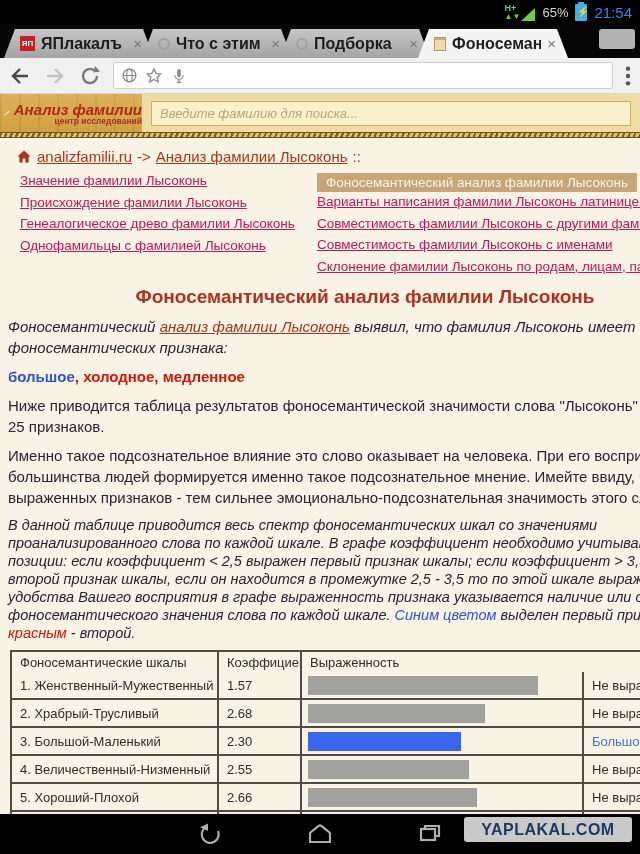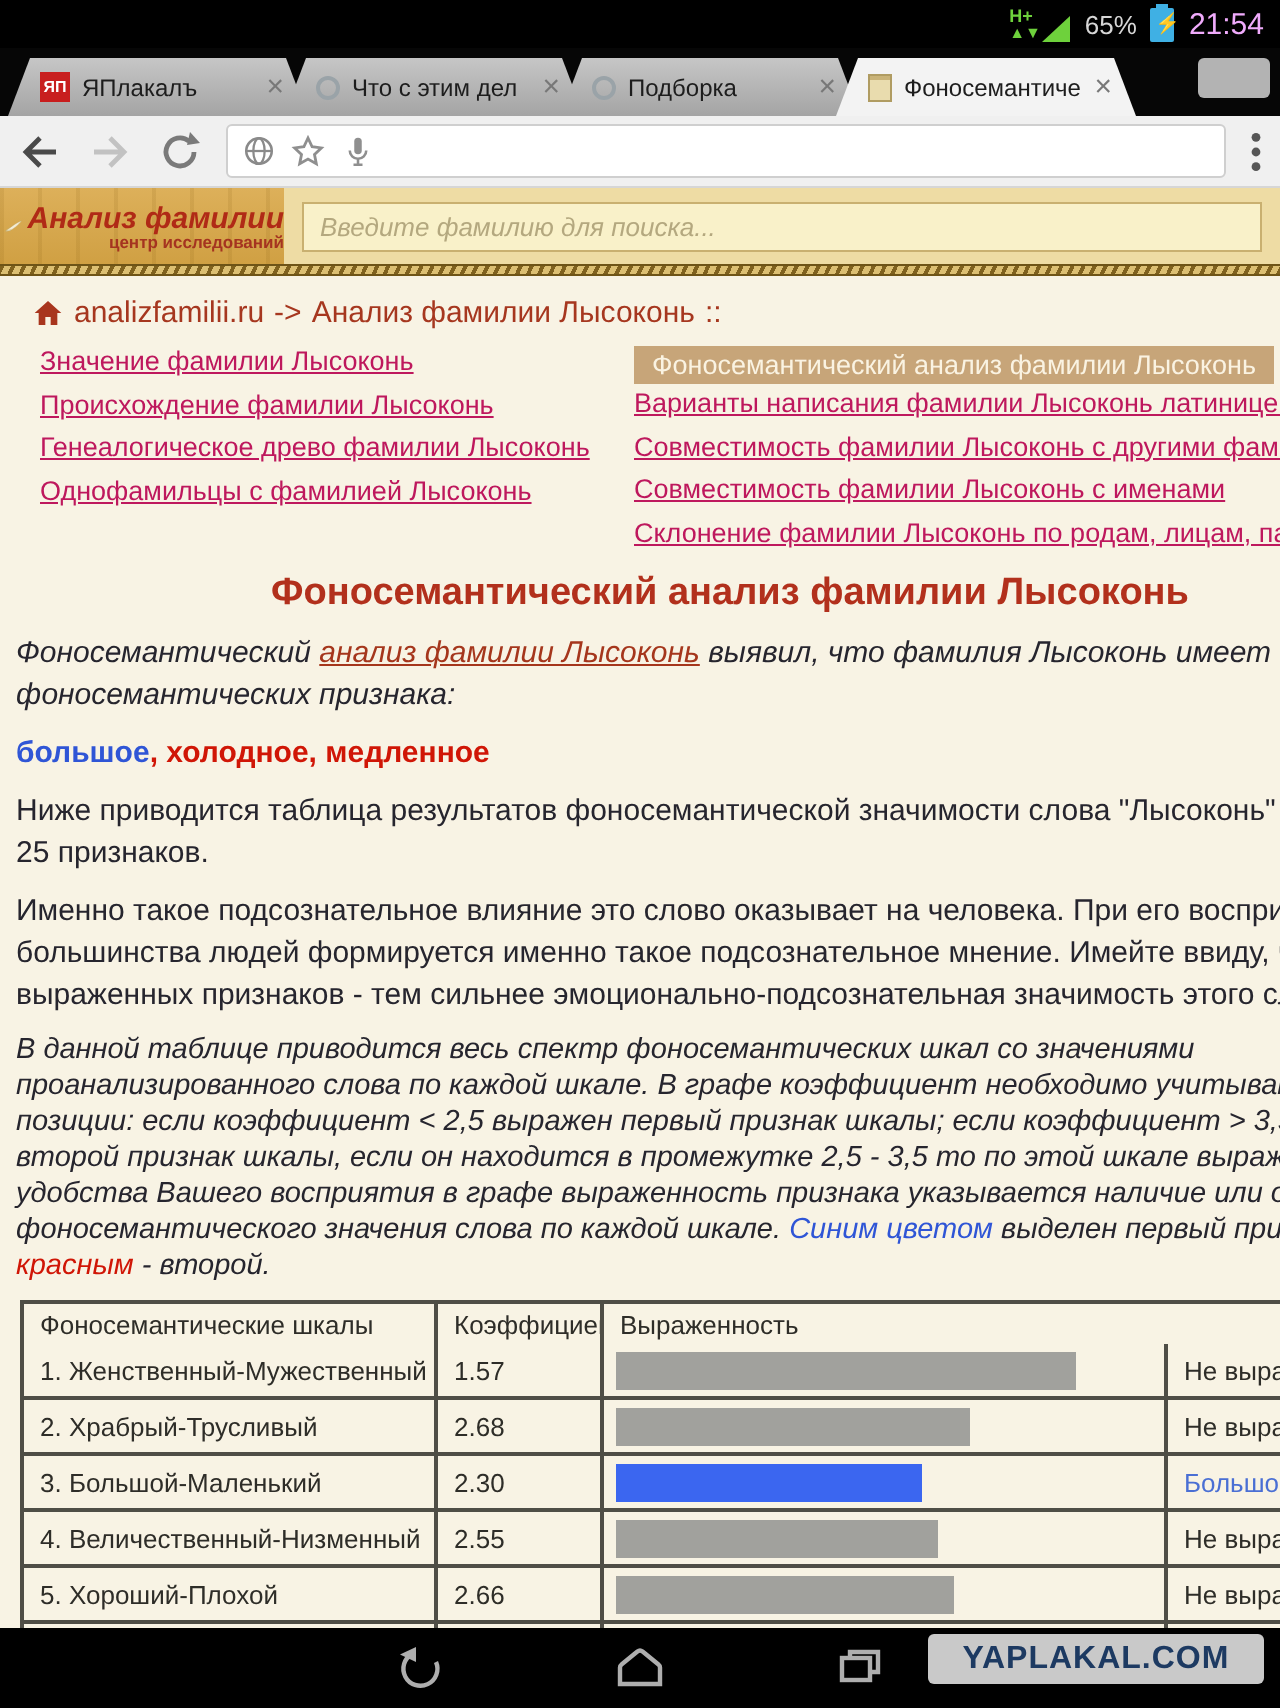--- a/index.html
+++ b/index.html
@@ -14,31 +14,31 @@
     align-items:center; gap:7px; padding-right:8px;
   }
   .net-group { display:flex; align-items:flex-end; gap:1px; }
   .net-label { color:#6ed13c; font-size:9px; font-weight:bold; line-height:9px; }
   .net-arrows { color:#6ed13c; font-size:8px; line-height:8px; }
   .sig-tri { width:0; height:0; border-left:14px solid transparent; border-bottom:13px solid #6ed13c; }
   .batt-pct { color:#d6d6d6; font-size:13px; }
   .battery { position:relative; width:12px; height:17px; background:#3fb0e4; border-radius:1px; }
   .battery:before { content:""; position:absolute; top:-2px; left:3px; width:6px; height:2px; background:#3fb0e4; }
   .battery .bolt { position:absolute; left:2px; top:2px; font-size:10px; color:#0c2430; }
-  .clock { color:#f0abfc; font-size:15px; }
+  .clock { color:#3b82f6; font-size:15px; }
   
   .tab-strip { position:relative; height:34px; background:#060606; display:flex; align-items:flex-end; padding-left:4px; }
   .tab {
     position:relative; width:150px; height:29px; margin-right:-12px;
     display:flex; align-items:center; gap:6px; padding:0 12px 0 16px;
     clip-path:polygon(11px 0, calc(100% - 11px) 0, 100% 100%, 0 100%);
     background:linear-gradient(#c6c6c6,#a4a4a4); cursor:pointer;justify-content:center;
   }
   .tab.active { background:#f3f3f3; z-index:6; }
-  .tab-label { flex:1; font-size:12px; color:#1d1d1d; white-space:nowrap; overflow:hidden; }
+  .tab-label { flex:1; font-size:16px; color:#1d1d1d; white-space:nowrap; overflow:hidden;font-weight:bold; }
   .tab-close { color:#787878; font-size:15px; line-height:15px; }
   .fav-yp { width:15px; height:15px; background:#c81e1e; color:#fff; font-size:8px; font-weight:bold;
             display:flex; align-items:center; justify-content:center; flex:0 0 auto; }
   .fav-ring { width:12px; height:12px; border:2px solid #9aa3a8; border-radius:50%; flex:0 0 auto; }
   .fav-doc { width:12px; height:14px; background:#e9dcae; border:1px solid #b09c62; flex:0 0 auto;
              box-shadow:inset 0 2px 0 #c9b378; }
   .new-tab-btn { position:absolute; right:5px; top:5px; width:36px; height:20px; background:#b3b3b3; border-radius:3px; }
   
   .toolbar { height:36px; background:#f0f0f0; border-bottom:1px solid #d6d6d6;
              display:flex; align-items:center; gap:11px; padding:0 8px; }
@@ -62,21 +62,21 @@
   .search-input { width:100%; height:25px; background:#f9f1c9; border:1px solid #c9b070;
                   font-family:"Liberation Sans",sans-serif; font-size:13px; font-style:italic;
                   color:#6a6least; color:#6a6a57; padding:0 8px; outline:none; }
   .search-input::placeholder { color:#b4a87f; }
   .chain { height:6px; border-top:1px solid #6e5417; border-bottom:1px solid #6e5417;
            background:repeating-linear-gradient(115deg,#7f611e 0 2px,#dcbf72 2px 5px); }
   
   .content { position:absolute; top:138px; left:0; right:0; bottom:40px; background:#f8f3e4; overflow:hidden; }
   .content-inner { width:840px; }
   .breadcrumb { margin:10px 0 0 16px; font-size:15px; color:#a6371f; display:flex; align-items:center; gap:5px; }
-  .breadcrumb a, .crumb-link { color:#a6371f; cursor:pointer; }
+  .breadcrumb a, .crumb-link { color:#a6371f; text-decoration:underline; cursor:pointer; }
   .crumb-sep { text-decoration:none; }
   .link-cols { display:flex; margin:8px 0 0 20px; }
   .col-left { width:297px; }
   .col-right { width:520px; }
   .nav-link { display:block; height:21.5px; font-size:13.5px; color:#be185d; text-decoration:underline;
               white-space:nowrap; cursor:pointer; }
   .nav-link.active { background:#c7a579; color:#faf3e2; text-decoration:none; padding:2px 9px;
                      height:auto; display:inline-block; margin-bottom:2px; }
   .article-title { width:730px; margin-top:6px; text-align:center;
                    font-size:19px; font-weight:bold; color:#b2301c; }

